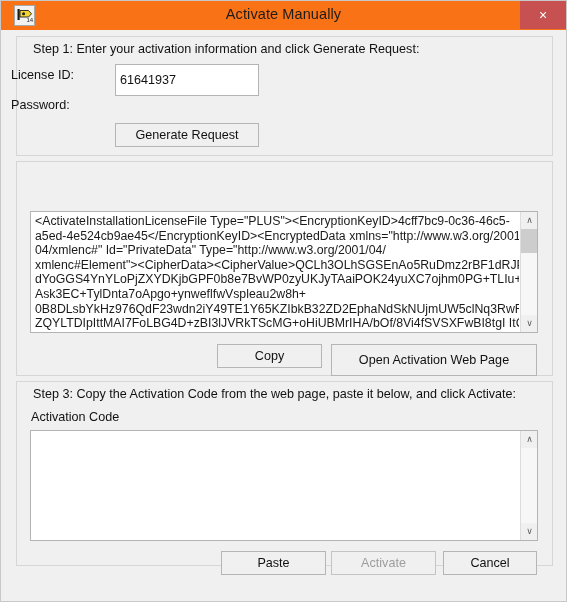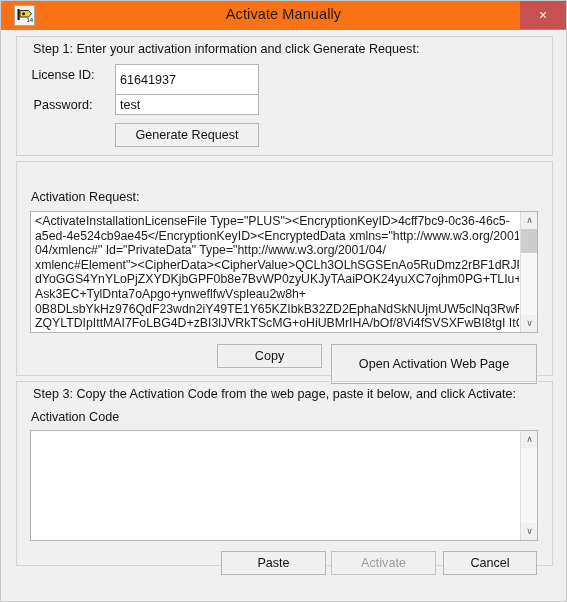--- a/index.html
+++ b/index.html
@@ -87,21 +87,21 @@
     white-space: nowrap;
   }
   .s1label { left: 32px; top: 12px; }
   .s2label { left: 32px; top: 137px; }
   .s3label { left: 32px; top: 357px; }
 
   .fieldlabel {
     position: absolute;
     font-size: 12.6px;
     color: #111111;
-    text-align: center;
+    text-align: left;
     white-space: nowrap;
   }
   .lbl-license { left: 10px; top: 38px; width: 104px; }
   .lbl-password { left: 10px; top: 68px; width: 104px; }
 
   .textinput {
     position: absolute;
     box-sizing: border-box;
     border: 1px solid #b4b4b4;
     background: #ffffff;
@@ -126,21 +126,21 @@
     cursor: default;
     padding: 0;
     white-space: nowrap;
   }
   .btn[data-disabled="true"] {
     color: #9d9d9d;
     border-color: #c4c4c4;
   }
   .btn-generate { left: 114px; top: 93px; width: 144px; height: 24px; }
   .btn-copy     { left: 216px; top: 314px; width: 105px; height: 24px; }
-  .btn-openweb  { left: 330px; top: 314px; width: 206px; height: 40px; }
+  .btn-openweb  { left: 330px; top: 314px; width: 206px; height: 32px; }
   .btn-paste    { left: 220px; top: 521px; width: 105px; height: 24px; }
   .btn-activate { left: 330px; top: 521px; width: 105px; height: 24px; }
   .btn-cancel   { left: 442px; top: 521px; width: 94px; height: 24px; }
 
   .sublabel {
     position: absolute;
     font-size: 12.6px;
     color: #111111;
     white-space: nowrap;
   }
@@ -235,26 +235,24 @@
 
   <div class="client">
 
     <div class="groupbox grp1"></div>
     <div class="steplabel s1label">Step 1: Enter your activation information and click Generate Request:</div>
 
     <div class="fieldlabel lbl-license">License ID:</div>
     <input class="textinput in-license" type="text" value="61641937" style="">
 
     <div class="fieldlabel lbl-password">Password:</div>
-    <input class="textinput in-password" type="text" value="test" style="">
 
     <button class="btn btn-generate">Generate Request</button>
 
     <div class="groupbox grp2"></div>
-    <div class="sublabel lbl-actreq">Activation Request:</div>
 
     <div class="mlbox box-request">
       <div class="mltext">&lt;ActivateInstallationLicenseFile Type="PLUS"&gt;&lt;EncryptionKeyID&gt;4cff7bc9-0c36-46c5-
 a5ed-4e524cb9ae45&lt;/EncryptionKeyID&gt;&lt;EncryptedData xmlns="http://www.w3.org/2001/
 04/xmlenc#" Id="PrivateData" Type="http://www.w3.org/2001/04/
 xmlenc#Element"&gt;&lt;CipherData&gt;&lt;CipherValue&gt;QCLh3OLhSGSEnAo5RuDmz2rBF1dRJPP9n
 dYoGGS4YnYLoPjZXYDKjbGPF0b8e7BvWP0zyUKJyTAaiPOK24yuXC7ojhm0PG+TLIu+
 Ask3EC+TylDnta7oApgo+ynweflfwVspleau2w8h+
 0B8DLsbYkHz976QdF23wdn2iY49TE1Y65KZIbkB32ZD2EphaNdSkNUjmUW5clNq3RwF/
 ZQYLTDIpIttMAI7FoLBG4D+zBI3lJVRkTScMG+oHiUBMrIHA/bOf/8Vi4fSVSXFwBI8tgI ItCv+</div>

